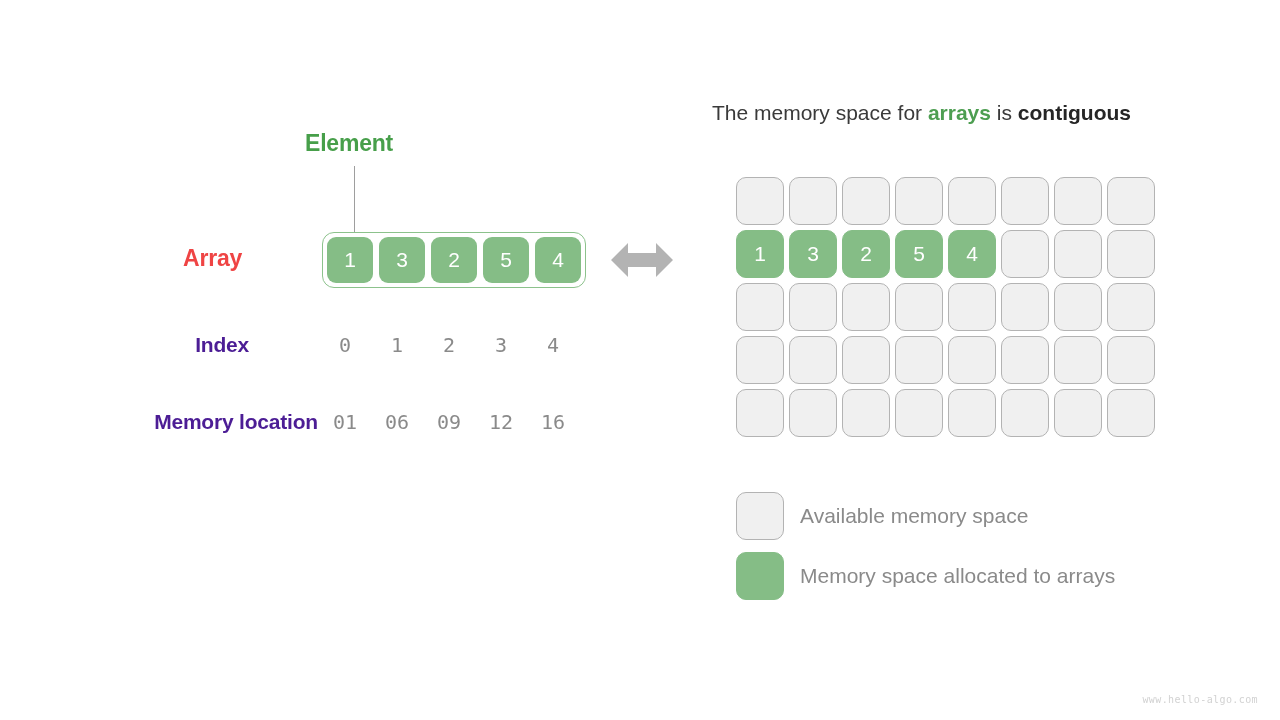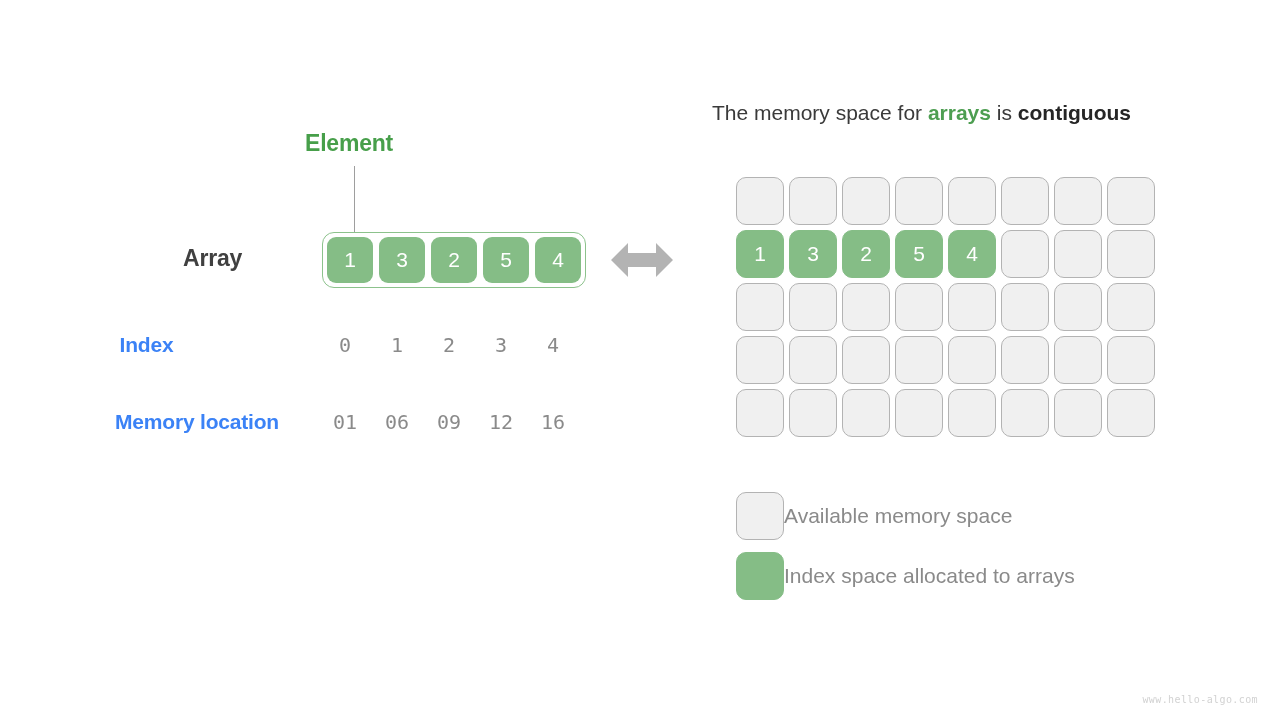--- a/index.html
+++ b/index.html
@@ -42,21 +42,21 @@
     height: 66px;
     background: #9e9e9e;
   }
 
   #array-row-label {
     position: absolute;
     left: 139px;
     top: 245px;
     font-size: 23px;
     font-weight: bold;
-    color: #404040;
+    color: #ef4444;
     letter-spacing: -0.2px;
   }
 
   #array-container {
     position: absolute;
     left: 278px;
     top: 232px;
     height: 56px;
     border: 1.5px solid #8cc28c;
     border-radius: 12px;
@@ -76,26 +76,26 @@
     justify-content: center;
     color: #ffffff;
     font-size: 21px;
     font-family: "Liberation Sans", sans-serif;
   }
 
   .meta-row-label {
     position: absolute;
     font-size: 21px;
     font-weight: bold;
-    color: #3b82f6;
-    text-align: center;
+    color: #4c1d95;
+    text-align: right;
     letter-spacing: -0.2px;
   }
   #index-row-label { left: 0; width: 205px; top: 333px; }
-  #memory-row-label { left: 16px; width: 274px; top: 410px; }
+  #memory-row-label { left: 0; width: 274px; top: 410px; }
 
   .meta-values {
     position: absolute;
     left: 278px;
     display: flex;
     gap: 6px;
     align-items: center;
   }
   #index-values { top: 333px; }
   #memory-values { top: 410px; }
@@ -172,20 +172,21 @@
     position: absolute;
     left: 36px;
     top: 492px;
     display: flex;
     flex-direction: column;
     gap: 12px;
   }
   .legend-item {
     display: flex;
     align-items: center;
+    gap: 16px;
   }
   .legend-swatch {
     width: 48px;
     height: 48px;
     border-radius: 10px;
     box-sizing: border-box;
     flex: 0 0 auto;
   }
   .legend-swatch.free {
     background: #f0f0f0;
@@ -313,18 +314,18 @@
     </div>
   </div>
 
   <div id="memory-legend">
     <div class="legend-item">
       <div class="legend-swatch free"></div>
       <div class="legend-label">Available memory space</div>
     </div>
     <div class="legend-item">
       <div class="legend-swatch used"></div>
-      <div class="legend-label">Index space allocated to arrays</div>
+      <div class="legend-label">Memory space allocated to arrays</div>
     </div>
   </div>
 </div>
 
 <div id="watermark">www.hello-algo.com</div>
 
 </body></html>

